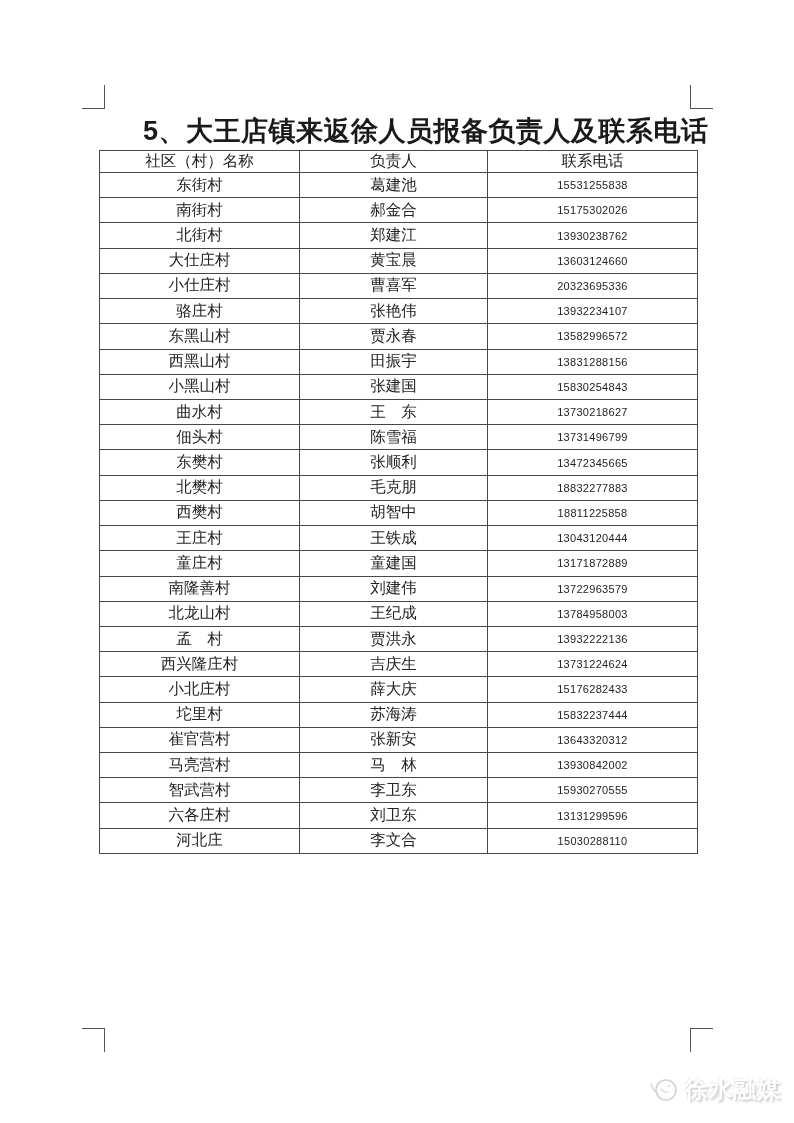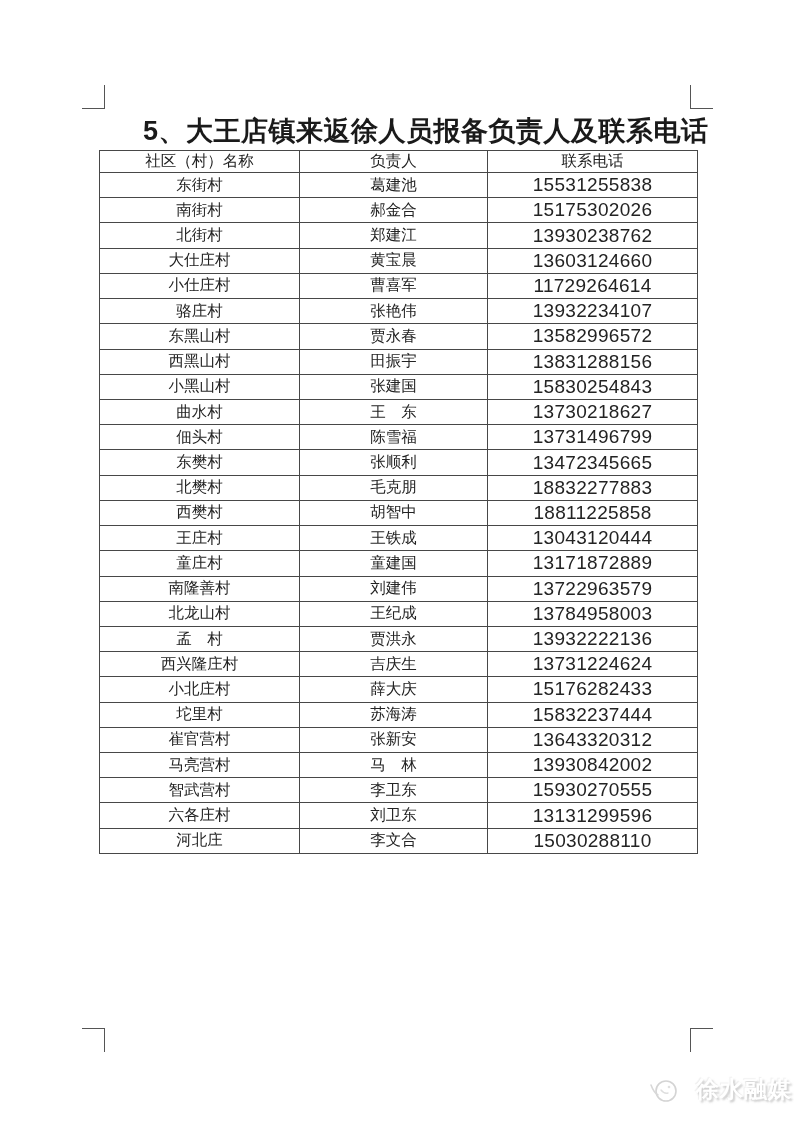--- a/index.html
+++ b/index.html
@@ -55,33 +55,33 @@
     text-align: center;
     vertical-align: middle;
     padding: 0;
     font-weight: normal;
     overflow: hidden;
     white-space: nowrap;
   }
   .doc-table { border: 1.5px solid #3e3e3e; }
   .doc-table th { font-size: 15.5px; color: #202020; }
   .doc-table td { font-size: 15.5px; color: #232323; }
-  .doc-table td.phone { font-size: 19px; letter-spacing: 0.3px; }
+  .doc-table td.phone { font-size: 11px; letter-spacing: 0.3px; }
   col.c1 { width: 200px; }
   col.c2 { width: 188px; }
   col.c3 { width: 210px; }
 
   
   .watermark {
     position: absolute;
     left: 648px;
     top: 1074px;
     display: flex;
-    align-items: center;
-    gap: 16px;
+    align-items: flex-start;
+    gap: 5px;
     user-select: none;
   }
   .watermark .wm-text {
     font-size: 23px;
     font-weight: bold;
     color: #ffffff;
     letter-spacing: 1px;
     text-shadow: 2px 2px 2px rgba(168,168,168,0.55),
                  -1px -1px 1px rgba(215,215,215,0.4);
     white-space: nowrap;
@@ -128,21 +128,21 @@
         <td class="phone">13930238762</td>
       </tr>
       <tr>
         <td>大仕庄村</td>
         <td>黄宝晨</td>
         <td class="phone">13603124660</td>
       </tr>
       <tr>
         <td>小仕庄村</td>
         <td>曹喜军</td>
-        <td class="phone">11729264614</td>
+        <td class="phone">20323695336</td>
       </tr>
       <tr>
         <td>骆庄村</td>
         <td>张艳伟</td>
         <td class="phone">13932234107</td>
       </tr>
       <tr>
         <td>东黑山村</td>
         <td>贾永春</td>
         <td class="phone">13582996572</td>

